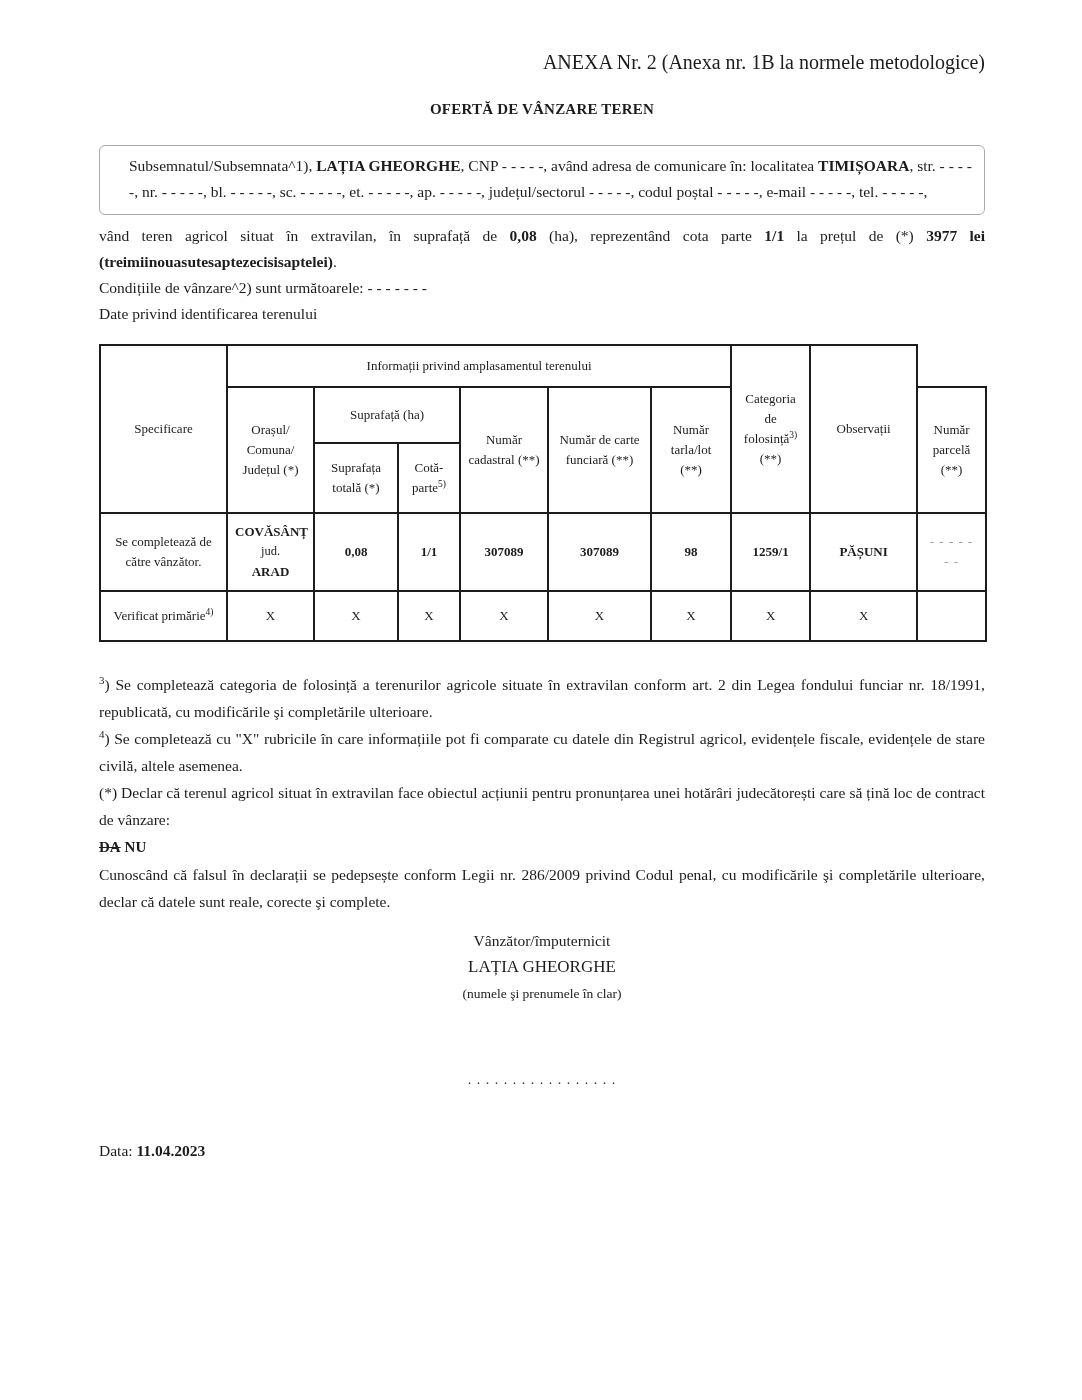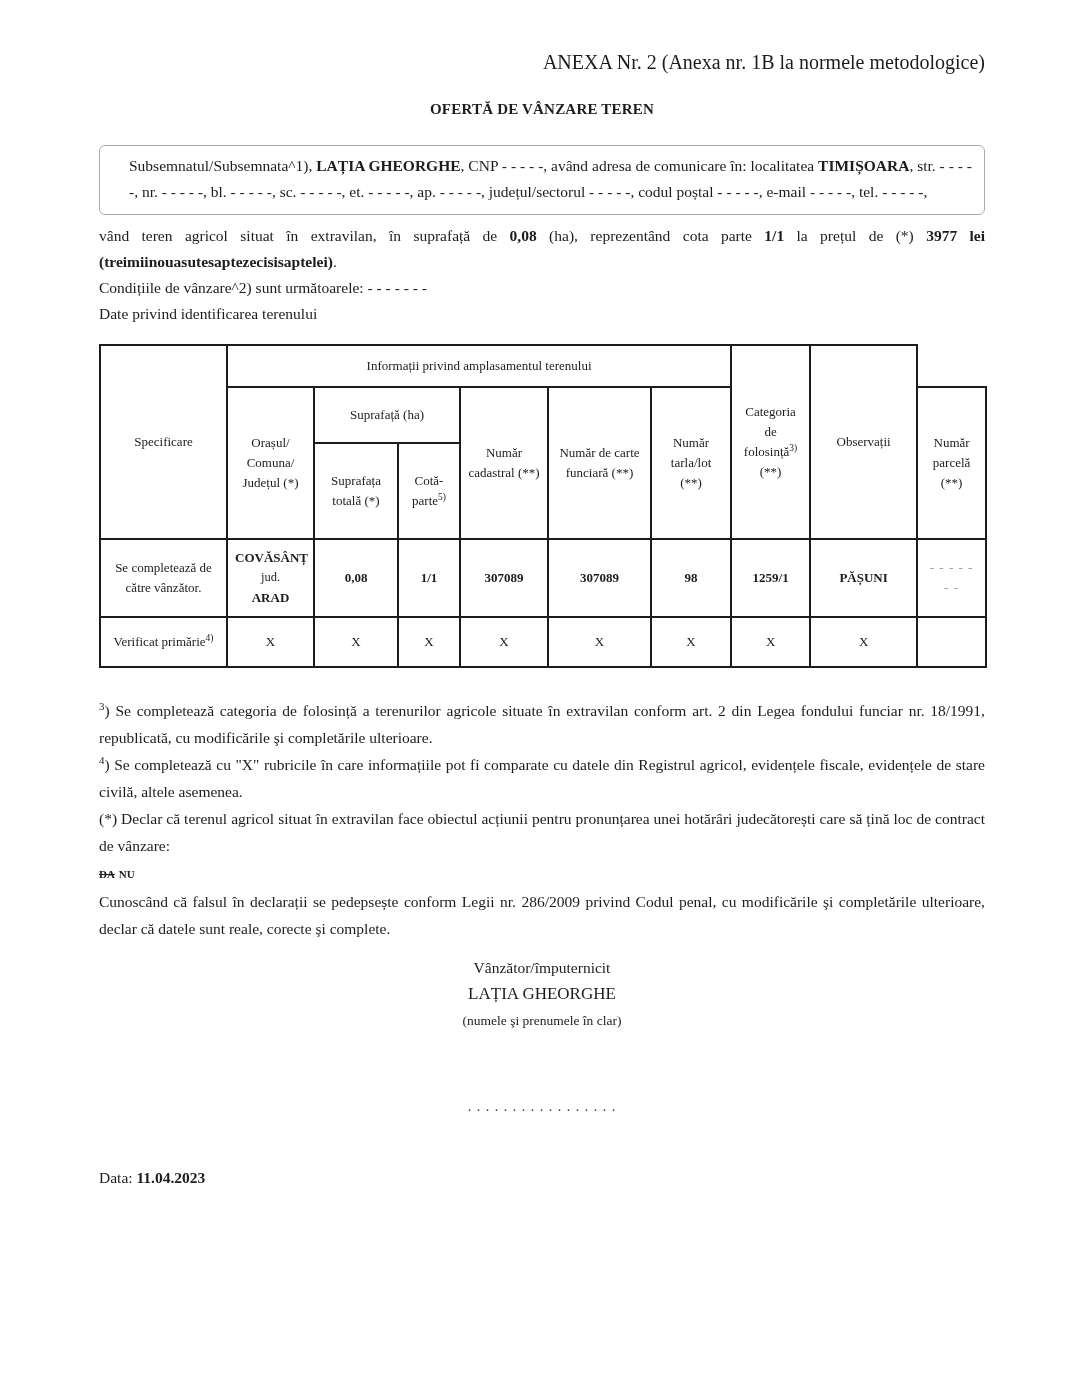--- a/index.html
+++ b/index.html
@@ -46,21 +46,21 @@
   td.val { font-weight:bold; }
   .city-line { display:block; font-weight:bold; }
   .city-mid  { display:block; font-weight:normal; font-size:12.5px; }
   td.xcell { font-size:17.5px; font-weight:normal; }
   .obs-dash { color:var(--muted-dash, #999999); font-weight:normal; letter-spacing:1px; }
   sup { font-size:9.5px; line-height:0; }
   sup.fn { font-size:11px; }
 
   .notes { margin-top:29px; }
   .notes p { font-size:15.5px; line-height:27px; }
-  .danu b { font-size:11px; }
+  .danu b { font-size:15px; }
   .strike { text-decoration:line-through; }
 
   .sig { text-align:center; margin-top:14px; font-size:15.5px; line-height:24px; }
   .sig-name { font-size:17px; margin-top:2px; }
   .sig-note { font-size:13.5px; margin-top:3px; }
 
   .dotted { text-align:center; margin-top:66px; font-size:14px; letter-spacing:1px; color:#3a3a3a; }
   .footer-date { margin-top:54px; font-size:15.5px; }
 </style>
 </head>
@@ -104,21 +104,21 @@
         <td rowspan="2" class="preline">Orașul/
 Comuna/
 Județul (*)</td>
         <td colspan="2" style="height:56px">Suprafață (ha)</td>
         <td rowspan="2">Număr cadastral (**)</td>
         <td rowspan="2">Număr de carte funciară (**)</td>
         <td rowspan="2">Număr tarla/lot (**)</td>
         <td rowspan="2">Număr parcelă (**)</td>
       </tr>
       <tr>
-        <td class="tl" style="height:96px">Suprafața totală (*)</td>
+        <td class="tl" style="height:70px">Suprafața totală (*)</td>
         <td class="tl"><span>Cotă-parte</span><sup>5)</sup></td>
       </tr>
       <tr>
         <td style="height:78px">Se completează de către vânzător.</td>
         <td>
             <span class="city-line">COVĂSÂNȚ</span>
             <span class="city-mid">jud.</span>
             <span class="city-line">ARAD</span>
           </td>
         <td class="val">0,08</td>

